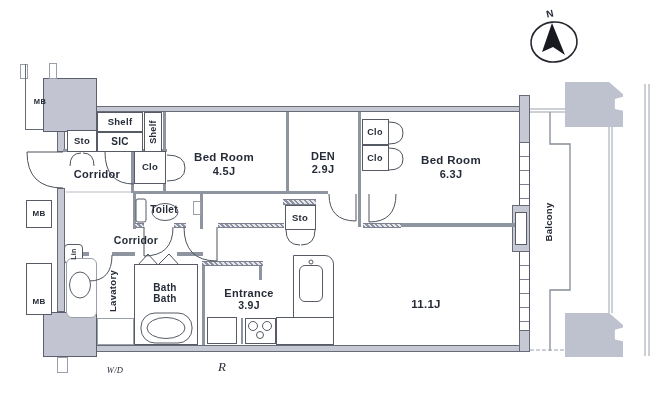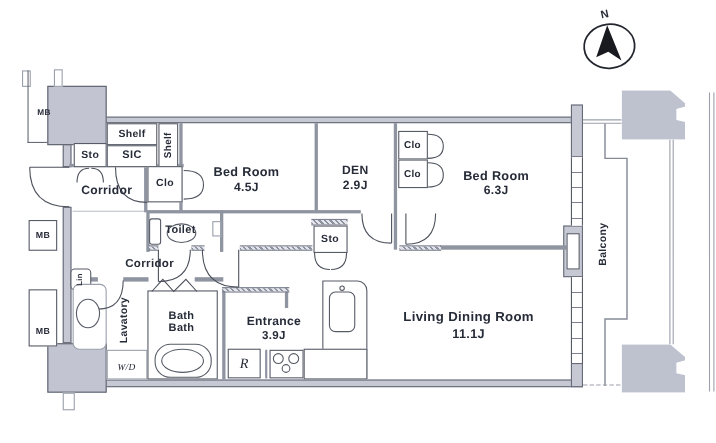--- a/index.html
+++ b/index.html
@@ -10,21 +10,21 @@
   .twall{position:absolute;box-sizing:border-box;background:#8f94a1;}
   .hwall{position:absolute;box-sizing:border-box;
          background:repeating-linear-gradient(45deg,#8d92a0 0 1.5px,#e3e5ea 1.5px 3.5px);
          border-top:1px solid #7c8090;border-bottom:1px solid #7c8090;}
   .pillar{position:absolute;box-sizing:border-box;background:#c2c5d1;border:1px solid #5c606c;}
   .box{position:absolute;box-sizing:border-box;background:#ffffff;border:1px solid #565b66;}
   .lite{border:1px solid #9aa0ab;}
   .lbl{position:absolute;transform:translate(-50%,-50%);color:#262b38;font-weight:600;
        white-space:nowrap;letter-spacing:.3px;line-height:1;}
   .rot{transform:translate(-50%,-50%) rotate(-90deg);}
-  .serifit{font-family:"Liberation Serif",serif;font-style:italic;font-weight:500;}
+  .serifit{font-family:"Liberation Serif",serif;font-style:italic;font-weight:500;margin-top:36px;}
   .win{position:absolute;box-sizing:border-box;background:#ffffff;
        border-left:1px solid #565b66;border-right:1px solid #565b66;
        background-image:repeating-linear-gradient(180deg,#ffffff 0 13px,#7c8090 13px 14px);}
   svg.overlay{position:absolute;left:0;top:0;pointer-events:none;}
 </style>
 </head>
 <body>
 
 <div class="plan">
 
@@ -187,18 +187,17 @@
   <div class="lbl rot" style="left:73px;top:254px;font-size:7px;">Lin</div>
   <div class="lbl rot" style="left:113px;top:291px;font-size:9.5px;">Lavatory</div>
   <div class="lbl serifit" style="left:115px;top:334px;font-size:8.5px;">W/D</div>
   <div class="lbl" style="left:165px;top:288px;font-size:10px;">Bath</div>
   <div class="lbl" style="left:165px;top:299px;font-size:10px;">Bath</div>
 
   <div class="lbl" style="left:249px;top:293px;font-size:11px;">Entrance</div>
   <div class="lbl" style="left:249px;top:305px;font-size:10.5px;">3.9J</div>
   <div class="lbl serifit" style="left:222px;top:330px;font-size:13px;">R</div>
 
-  <div class="lbl" style="left:426px;top:288px;font-size:12px;">Living Dining Room</div>
   <div class="lbl" style="left:426px;top:305px;font-size:11.5px;">11.1J</div>
 
   <div class="lbl rot" style="left:549px;top:222px;font-size:9.5px;">Balcony</div>
 
 </div>
 
 </body></html>

